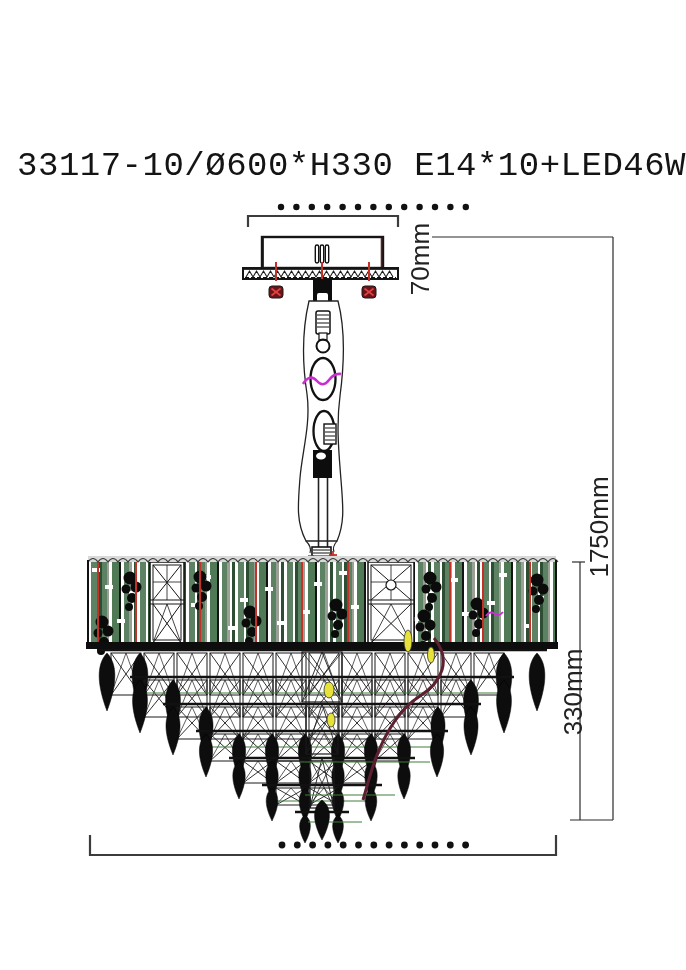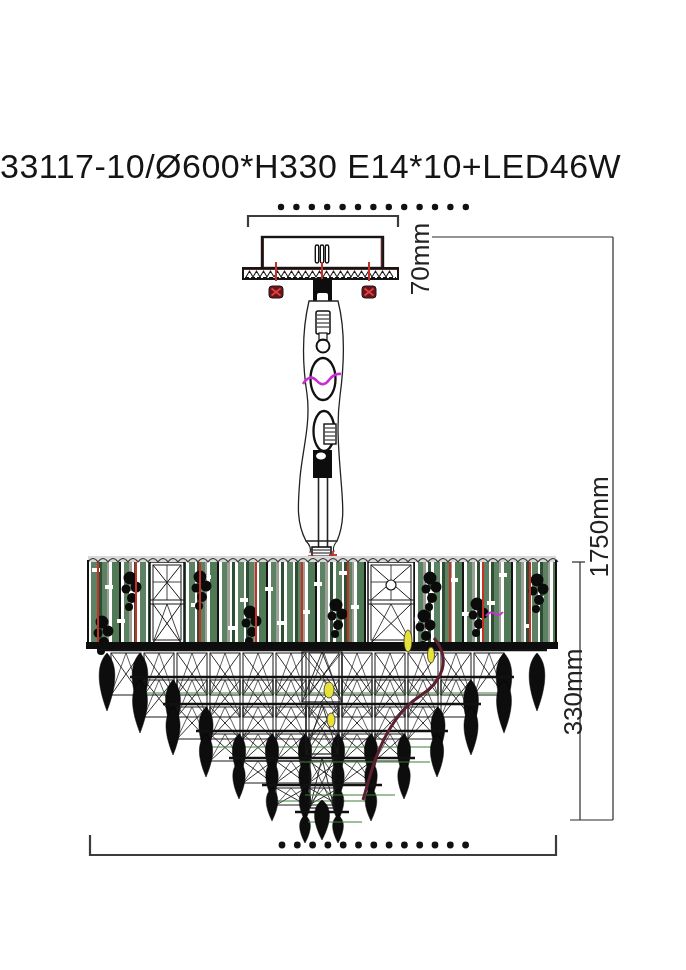--- a/index.html
+++ b/index.html
@@ -1,19 +1,19 @@
 <!DOCTYPE html>
 <html><head>
 <meta charset="utf-8">
 <style>
   html,body{margin:0;padding:0;background:#fff;}
   .stage{position:relative;width:686px;height:970px;background:#ffffff;overflow:hidden;
          font-family:"Liberation Sans",sans-serif;}
-  .title{position:absolute;top:147px;left:0;width:686px;text-align:left;
-         font-family:Liberation Sans, sans-serif;font-size:34px;color:#141414;
+  .title{position:absolute;top:147px;left:0;width:686px;text-align:right;
+         font-family:Liberation Mono, monospace;font-size:34px;color:#141414;
          white-space:nowrap;letter-spacing:.5px;}
   .dim{position:absolute;font-size:26px;color:#222;white-space:nowrap;
        transform:translate(-50%,-50%) rotate(-90deg);}
   #dim70{left:420px;top:259px;}
   #dim1750{left:599px;top:527px;}
   #dim330{left:573px;top:692px;}
   svg.draw{position:absolute;left:0;top:0;}
 </style>
 </head>
 <body>

